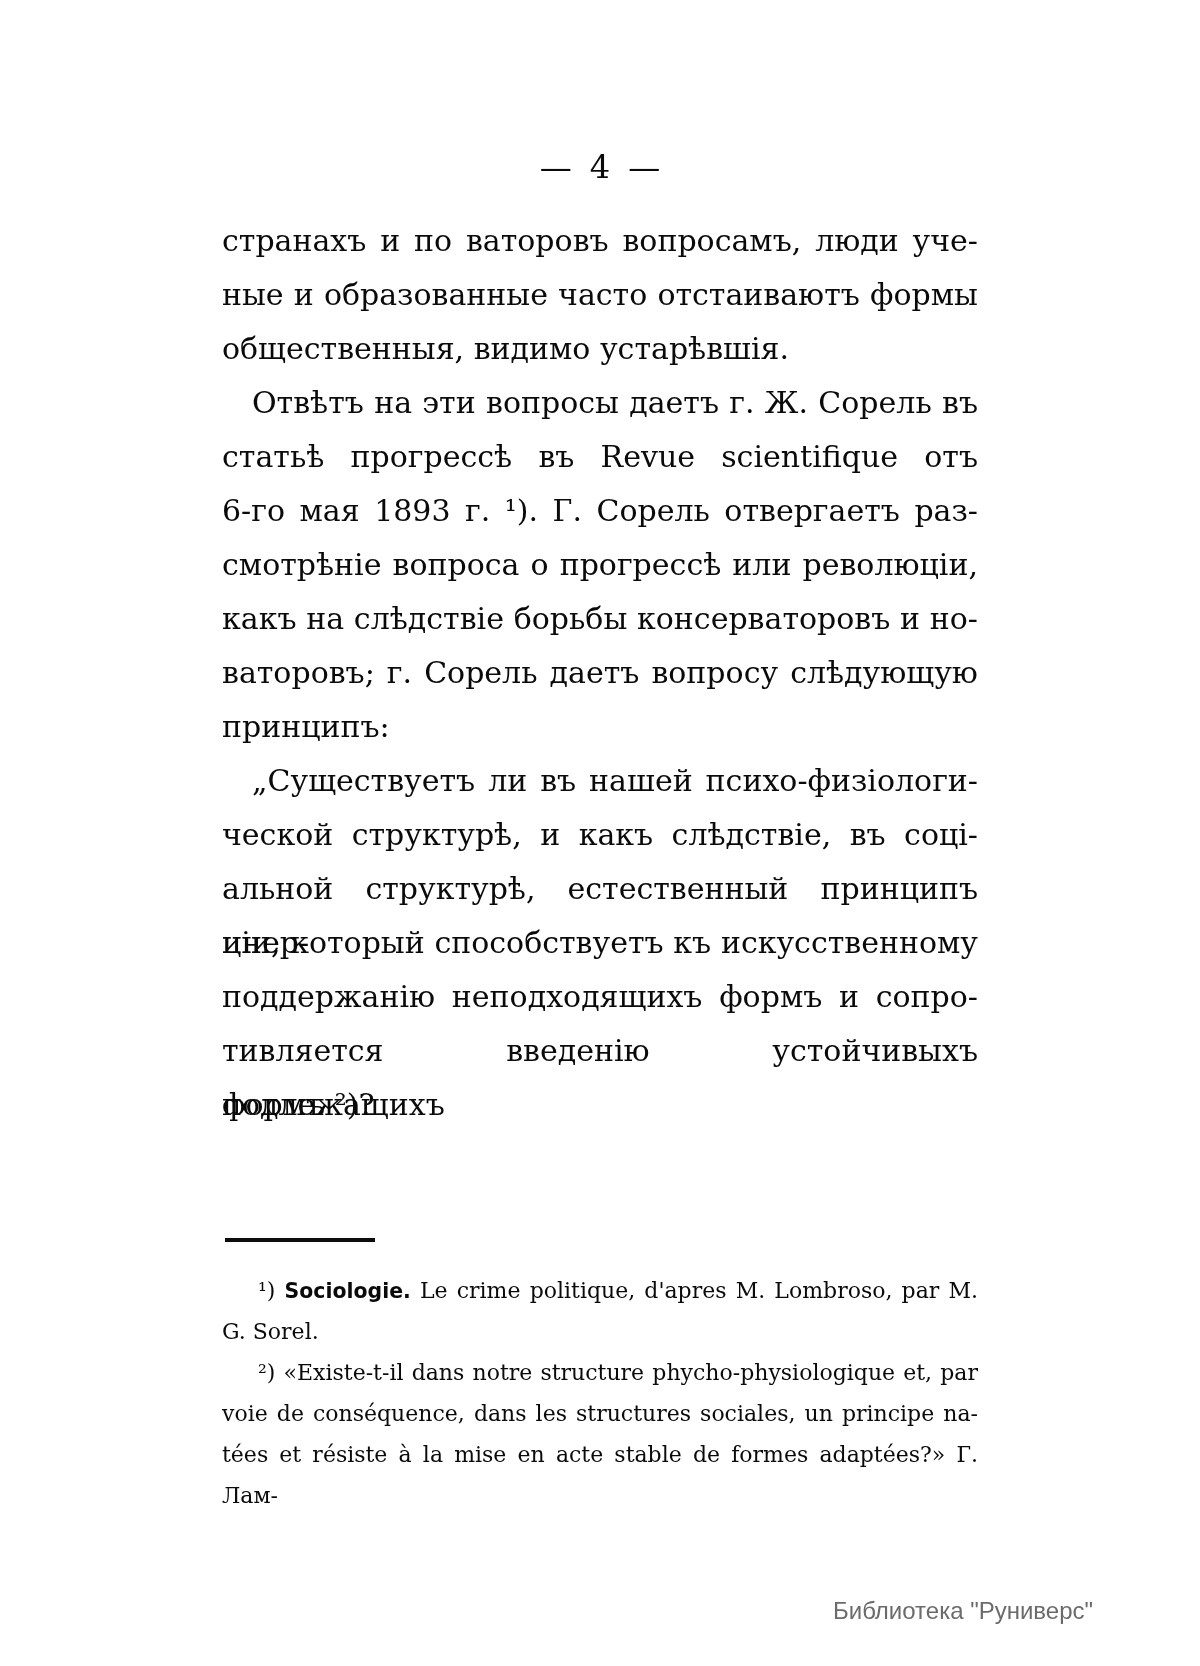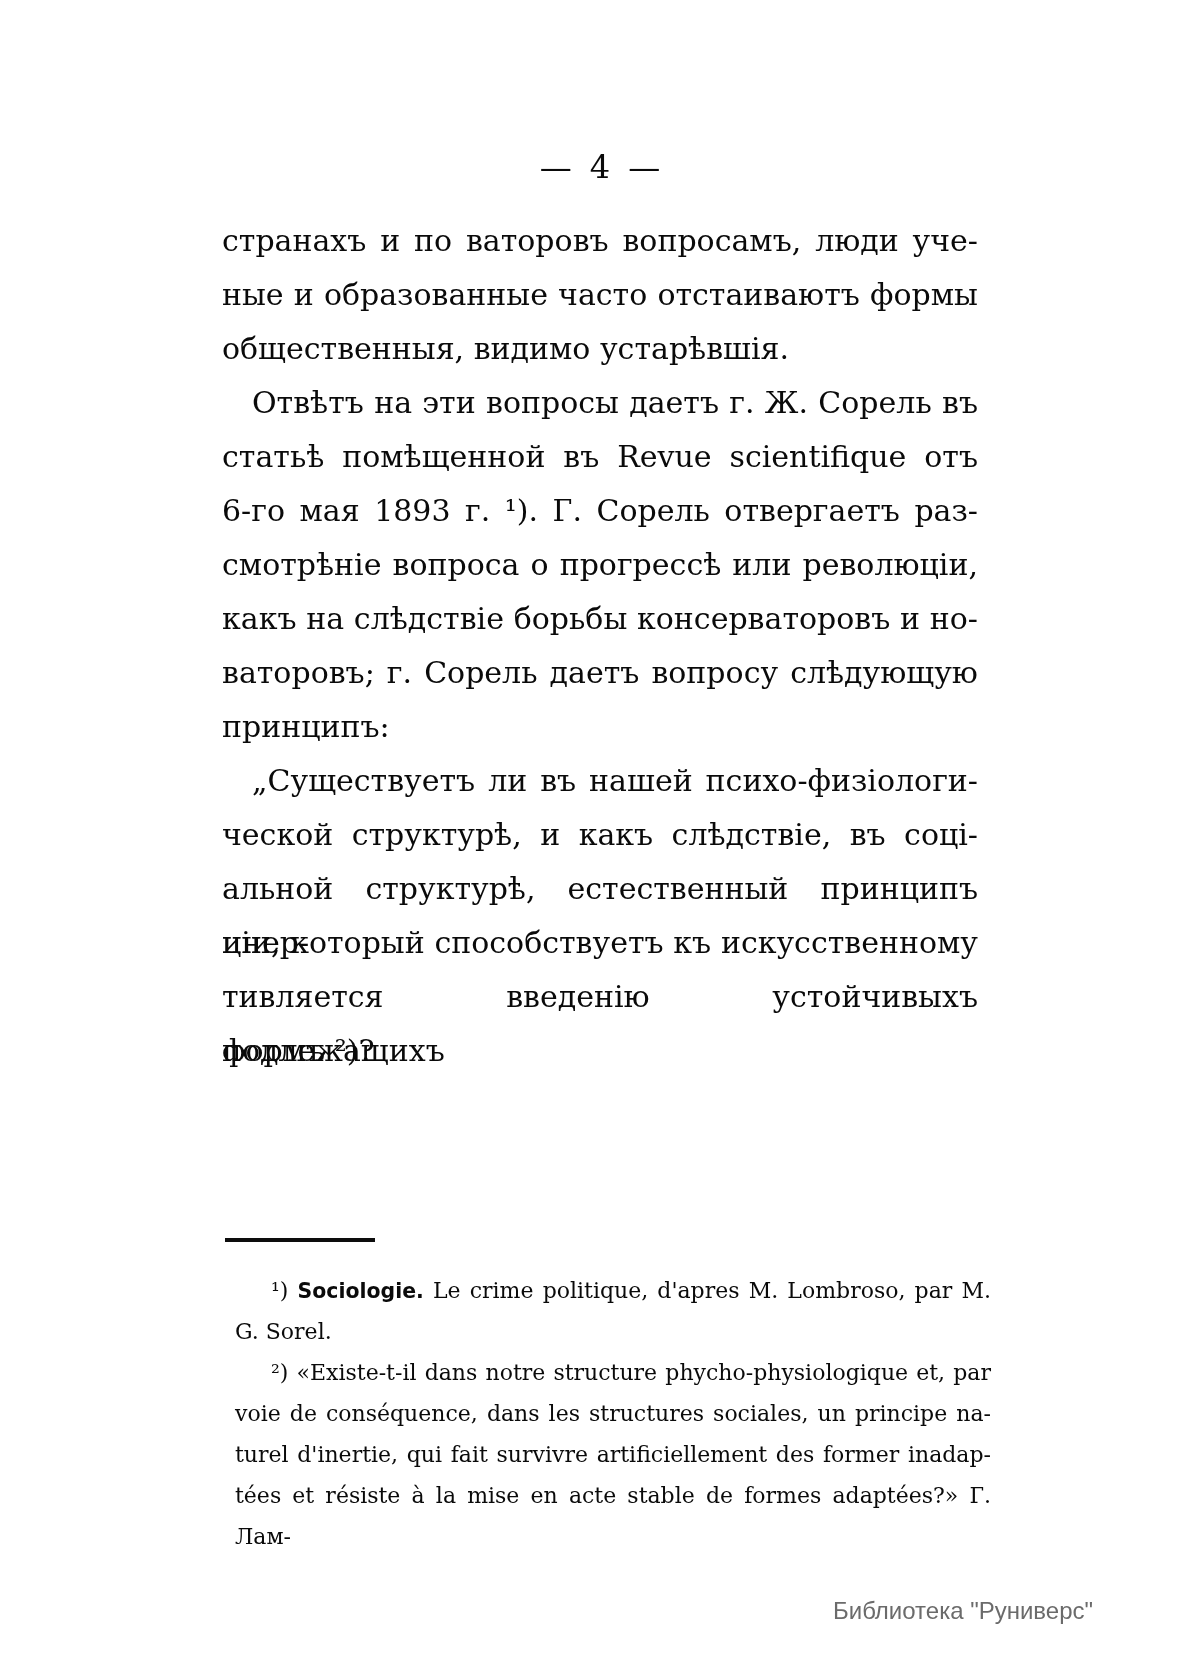--- a/index.html
+++ b/index.html
@@ -56,21 +56,20 @@
     height: 4px;
     background: #0d0d0d;
   }
   .footnotes {
     position: absolute;
     left: 222px;
     top: 1270px;
     width: 756px;
     font-size: 22px;
     line-height: 41px;
-    margin-left: 13px;
   }
   .footnotes .line {
     height: 41px;
   }
   .footnotes .line.indent {
     text-indent: 36px;
   }
   .b {
     font-weight: bold;
     font-family: "DejaVu Sans", sans-serif;
@@ -90,39 +89,39 @@
 <body>
 
 <div class="page">
   <div class="page-number">— 4 —</div>
 
   <div class="main-text">
       <div class="line">странахъ и по ваторовъ вопросамъ, люди уче-</div>
       <div class="line">ные и образованные часто отстаиваютъ формы</div>
       <div class="line endline">общественныя, видимо устарѣвшія.</div>
       <div class="line indent">Отвѣтъ на эти вопросы даетъ г. Ж. Сорель въ</div>
-      <div class="line">статьѣ помѣщенной въ Revue scientifique отъ</div>
+      <div class="line">статьѣ прогрессѣ въ Revue scientifique отъ</div>
       <div class="line">6-го мая 1893 г. ¹). Г. Сорель отвергаетъ раз-</div>
       <div class="line">смотрѣніе вопроса о прогрессѣ или революціи,</div>
       <div class="line">какъ на слѣдствіе борьбы консерваторовъ и но-</div>
       <div class="line">ваторовъ; г. Сорель даетъ вопросу слѣдующую</div>
       <div class="line endline">принципъ:</div>
       <div class="line indent">„Существуетъ ли въ нашей психо-физіологи-</div>
       <div class="line">ческой структурѣ, и какъ слѣдствіе, въ соці-</div>
       <div class="line">альной структурѣ, естественный принципъ инер-</div>
       <div class="line">ціи, который способствуетъ къ искусственному</div>
+      <div class="line">поддержанію неподходящихъ формъ и сопро-</div>
       <div class="line">тивляется введенію устойчивыхъ подлежащихъ</div>
       <div class="line endline">формъ ²)?</div>
     </div>
 
   <div class="fn-rule"></div>
 
   <div class="footnotes">
       <div class="line indent"><span>¹) </span><span class="b">Sociologie.</span><span> Le crime politique, d'apres M. Lombroso, par M.</span></div>
       <div class="line endline">G. Sorel.</div>
       <div class="line indent">²) «Existe-t-il dans notre structure phycho-physiologique et, par</div>
       <div class="line">voie de conséquence, dans les structures sociales, un principe na-</div>
-      <div class="line">turel d'inertie, qui fait survivre artificiellement des former inadap-</div>
       <div class="line">tées et résiste à la mise en acte stable de formes adaptées?» Г. Лам-</div>
     </div>
 
   <div class="watermark">Библиотека "Руниверс"</div>
 </div>
 
 </body></html>

